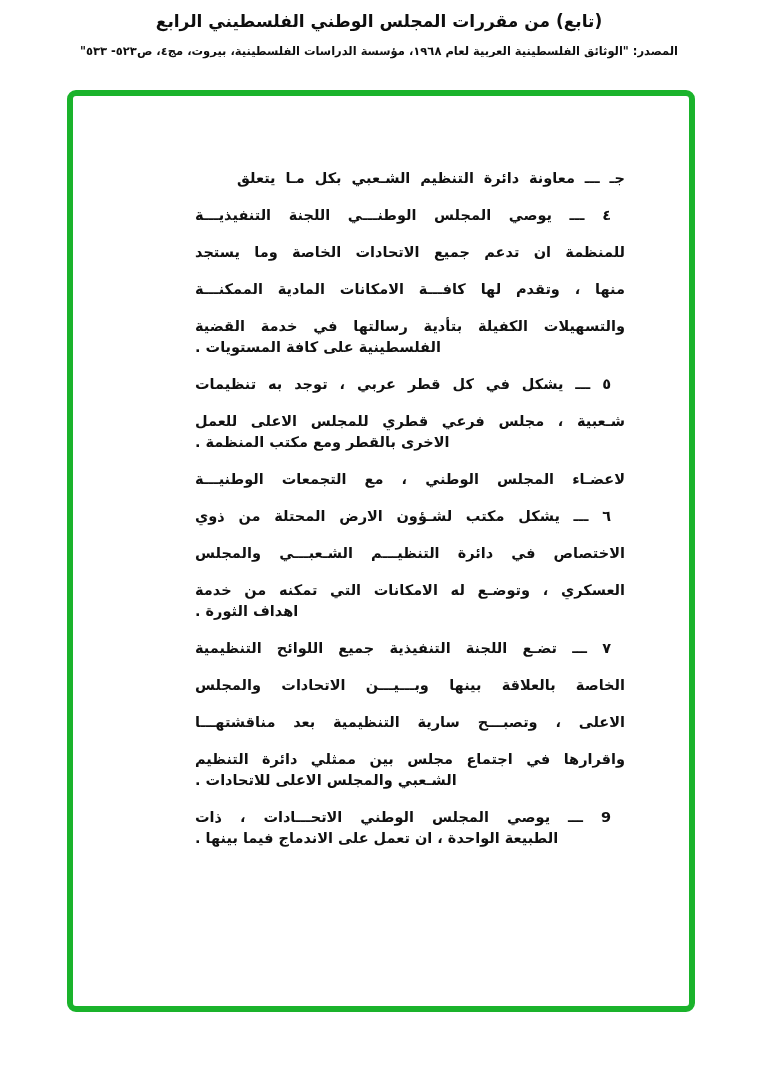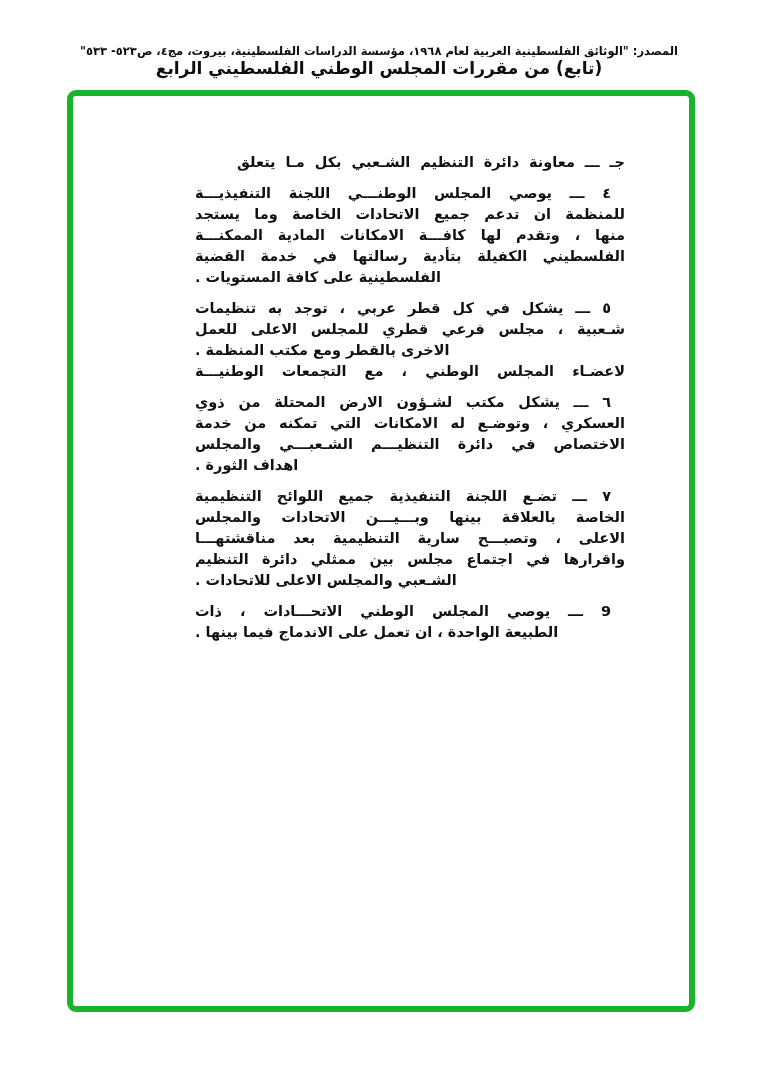--- a/index.html
+++ b/index.html
@@ -18,21 +18,20 @@
   .hdr-title {
     position: absolute;
     top: 11px;
     left: 0;
     width: 758px;
     text-align: center;
     direction: rtl;
     font-size: 17px;
     font-weight: bold;
     letter-spacing: 0.2px;
-    margin-top: 47px;
   }
   .hdr-source {
     position: absolute;
     top: 44px;
     left: 0;
     width: 758px;
     text-align: center;
     direction: rtl;
     font-size: 11.5px;
     font-weight: bold;
@@ -60,21 +59,21 @@
   .para { margin-bottom: 10px; }
   .para.block-indent { margin-left: 42px; }
   .line {
     height: 21px;
     line-height: 21px;
     text-align: justify;
     text-align-last: justify;
     overflow: hidden;
     white-space: nowrap;
   }
-  .line.just { white-space: normal; }
+  .line.just { white-space: normal; margin-top: 16px; }
   .line.indent { text-indent: 14px; }
   .line.last {
     text-align: left;
     text-align-last: left;
     white-space: normal;
   }
 </style>
 </head>
 <body>
 
@@ -85,33 +84,33 @@
 
   <div class="frame" style="border-color: rgb(26, 179, 43);">
     <div class="textblock" id="textblock">
         <div class="para block-indent">
           <div class="line just">جـ ـــ معاونة دائرة التنظيم الشـعبي بكل مـا يتعلق</div>
         </div>
         <div class="para">
           <div class="line just indent">٤ ـــ يوصي المجلس الوطنـــي اللجنة التنفيذيـــة</div>
           <div class="line just">للمنظمة ان تدعم جميع الاتحادات الخاصة وما يستجد</div>
           <div class="line just">منها ، وتقدم لها كافـــة الامكانات المادية الممكنـــة</div>
-          <div class="line just">الفلسطيني الكفيلة بتأدية رسالتها في خدمة القضية</div>
+          <div class="line just">والتسهيلات الكفيلة بتأدية رسالتها في خدمة القضية</div>
           <div class="line last">الفلسطينية على كافة المستويات .</div>
         </div>
         <div class="para">
           <div class="line just indent">٥ ـــ يشكل في كل قطر عربي ، توجد به تنظيمات</div>
           <div class="line just">شـعبية ، مجلس فرعي قطري للمجلس الاعلى للعمل</div>
           <div class="line last">الاخرى بالقطر ومع مكتب المنظمة .</div>
           <div class="line just">لاعضـاء المجلس الوطني ، مع التجمعات الوطنيـــة</div>
         </div>
         <div class="para">
           <div class="line just indent">٦ ـــ يشكل مكتب لشـؤون الارض المحتلة من ذوي</div>
+          <div class="line just">الاختصاص في دائرة التنظيـــم الشـعبـــي والمجلس</div>
           <div class="line just">العسكري ، وتوضـع له الامكانات التي تمكنه من خدمة</div>
-          <div class="line just">الاختصاص في دائرة التنظيـــم الشـعبـــي والمجلس</div>
           <div class="line last">اهداف الثورة .</div>
         </div>
         <div class="para">
           <div class="line just indent">٧ ـــ تضـع اللجنة التنفيذية جميع اللوائح التنظيمية</div>
           <div class="line just">الخاصة بالعلاقة بينها وبـــيـــن الاتحادات والمجلس</div>
           <div class="line just">الاعلى ، وتصبـــح سارية التنظيمية بعد مناقشتهـــا</div>
           <div class="line just">واقرارها في اجتماع مجلس بين ممثلي دائرة التنظيم</div>
           <div class="line last">الشـعبي والمجلس الاعلى للاتحادات .</div>
         </div>
         <div class="para">

